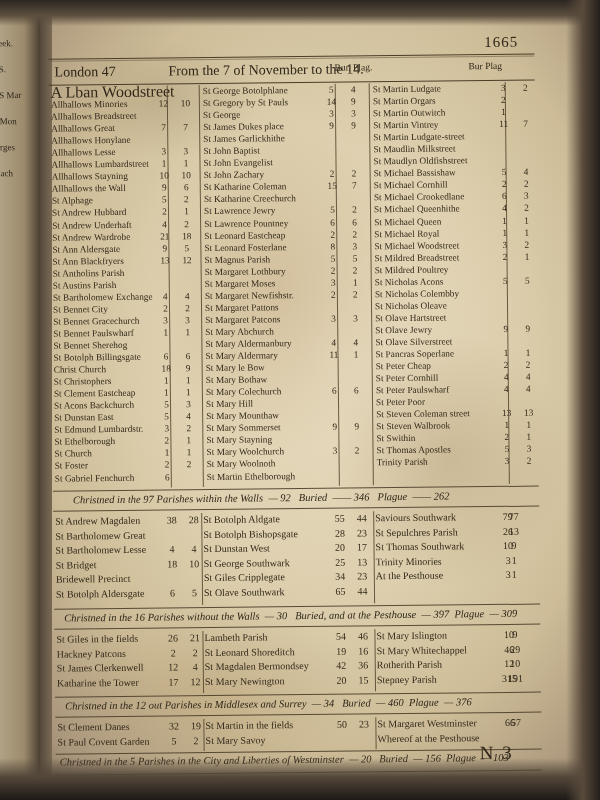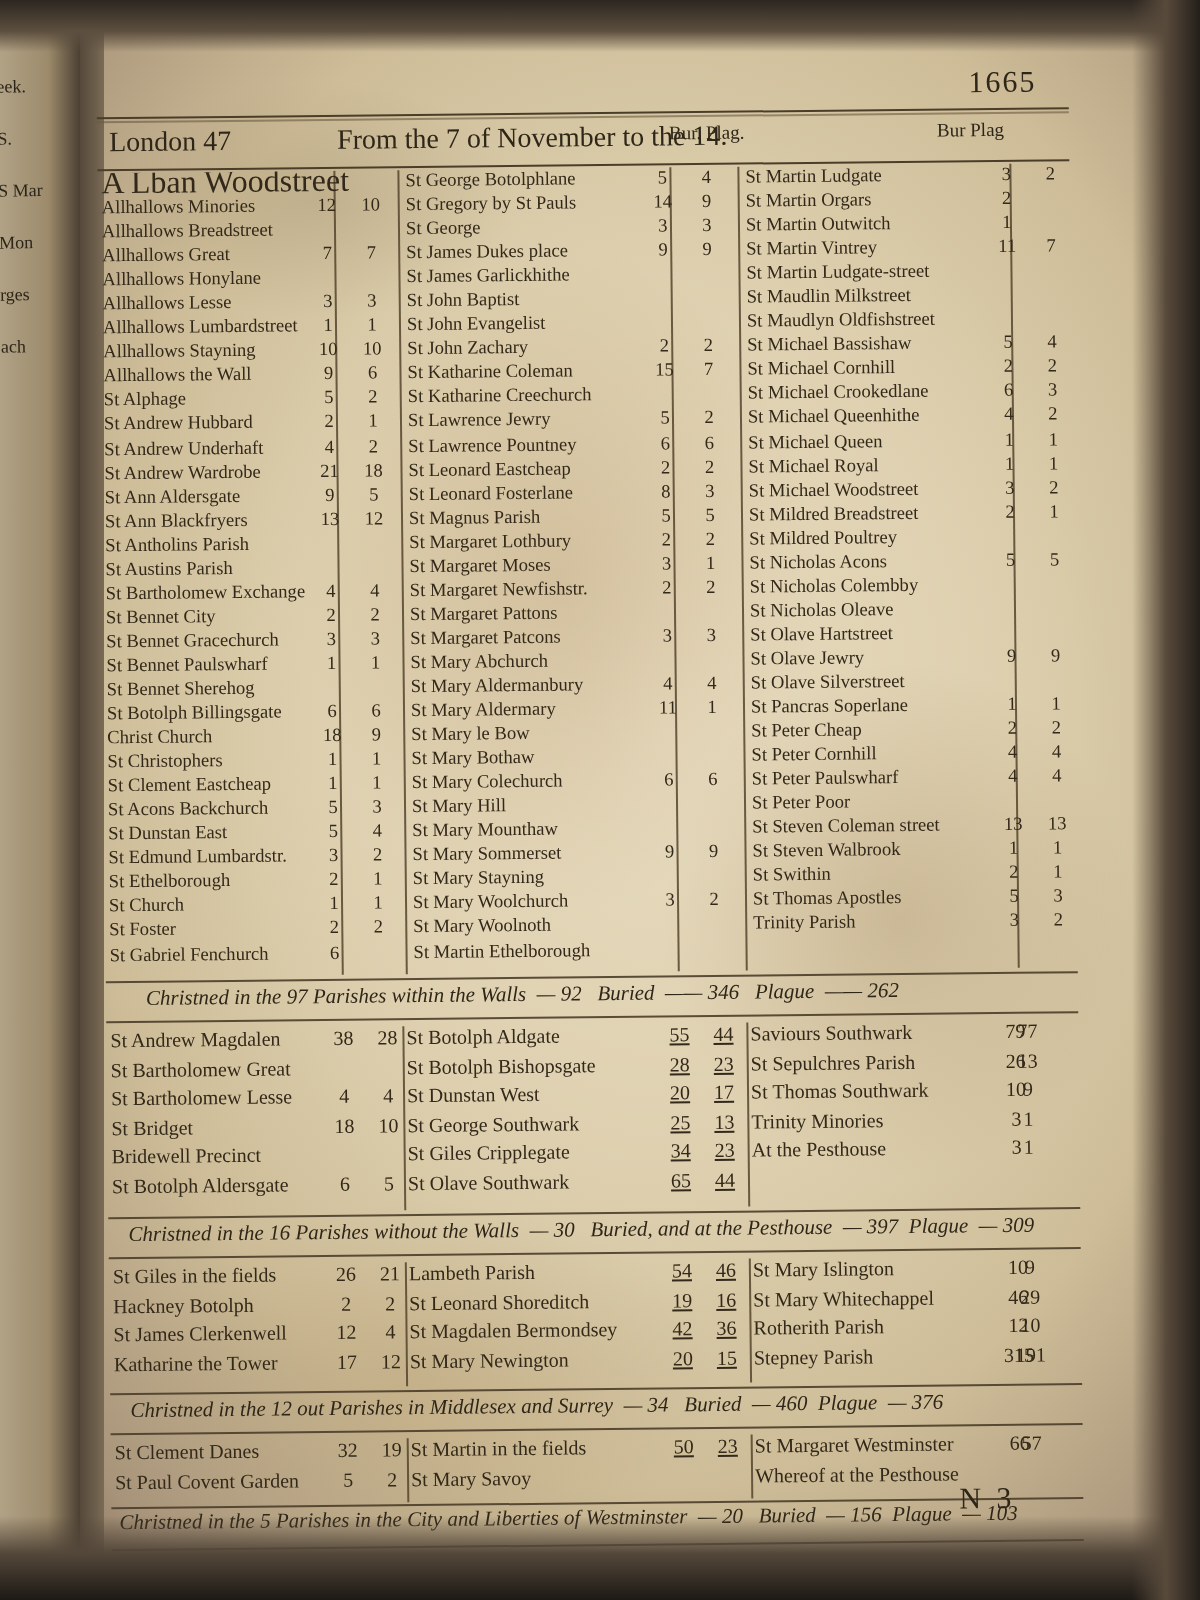--- a/index.html
+++ b/index.html
@@ -92,24 +92,24 @@
   
   .sect{position:absolute;left:6px;width:490px;}
   .srow{position:relative;height:14.6px;font-size:10px;line-height:14px;white-space:nowrap;color:#33291a;}
   .sc{position:absolute;top:0;}
   .sa{left:2px;width:150px;}
   .sb{left:150px;width:170px;}
   .scc{left:322px;width:168px;}
   .srow .nb{position:absolute;text-align:center;width:17px;}
   .srow .np{position:absolute;text-align:center;width:17px;}
   .sa .nb{left:108px;} .sa .np{left:130px;}
-  .sb .nb{left:128px;text-decoration:underline;} .sb .np{left:150px;text-decoration:underline;}
+  .sb .nb{left:128px;} .sb .np{left:150px;}
   .scc .nb{left:124px;} .scc .np{left:130px;}
 
-  .folio{position:absolute;left:430px;top:724px;font-size:15px;letter-spacing:2px;}
+  .folio{position:absolute;left:430px;top:724px;font-size:19px;letter-spacing:2px;}
   .ital{font-style:italic;}
 </style>
 </head>
 <body>
 
 <div id="page">
   <div class="spine"></div>
   <div class="left-page"></div>
   <div class="left-text">
     <div>eek.</div>
@@ -691,21 +691,21 @@
       <span>&nbsp;</span><span>Plague</span>
       <span>&nbsp;—&nbsp;</span><span>309</span>
     </div>
     <div class="hr" style="left:6px;top:606px;width:486px;"></div>
 
     <div class="sect" id="sect-middlesex" style="top:610px;height:62px;">
       <div class="vline" style="left:148px;height:62px;"></div>
       <div class="vline" style="left:320px;height:62px;"></div>
     <div class="sc sa">
           <div class="srow"><span>St Giles in the fields</span><span class="nb">26</span><span class="np">21</span></div>
-          <div class="srow"><span>Hackney Botolph</span><span class="nb">2</span><span class="np">2</span></div>
+          <div class="srow"><span>Hackney Patcons</span><span class="nb">2</span><span class="np">2</span></div>
           <div class="srow"><span>St James Clerkenwell</span><span class="nb">12</span><span class="np">4</span></div>
           <div class="srow"><span>Katharine the Tower</span><span class="nb">17</span><span class="np">12</span></div>
         </div>
         <div class="sc sb">
           <div class="srow"><span>Lambeth Parish</span><span class="nb">54</span><span class="np">46</span></div>
           <div class="srow"><span>St Leonard Shoreditch</span><span class="nb">19</span><span class="np">16</span></div>
           <div class="srow"><span>St Magdalen Bermondsey</span><span class="nb">42</span><span class="np">36</span></div>
           <div class="srow"><span>St Mary Newington</span><span class="nb">20</span><span class="np">15</span></div>
         </div>
         <div class="sc scc">

